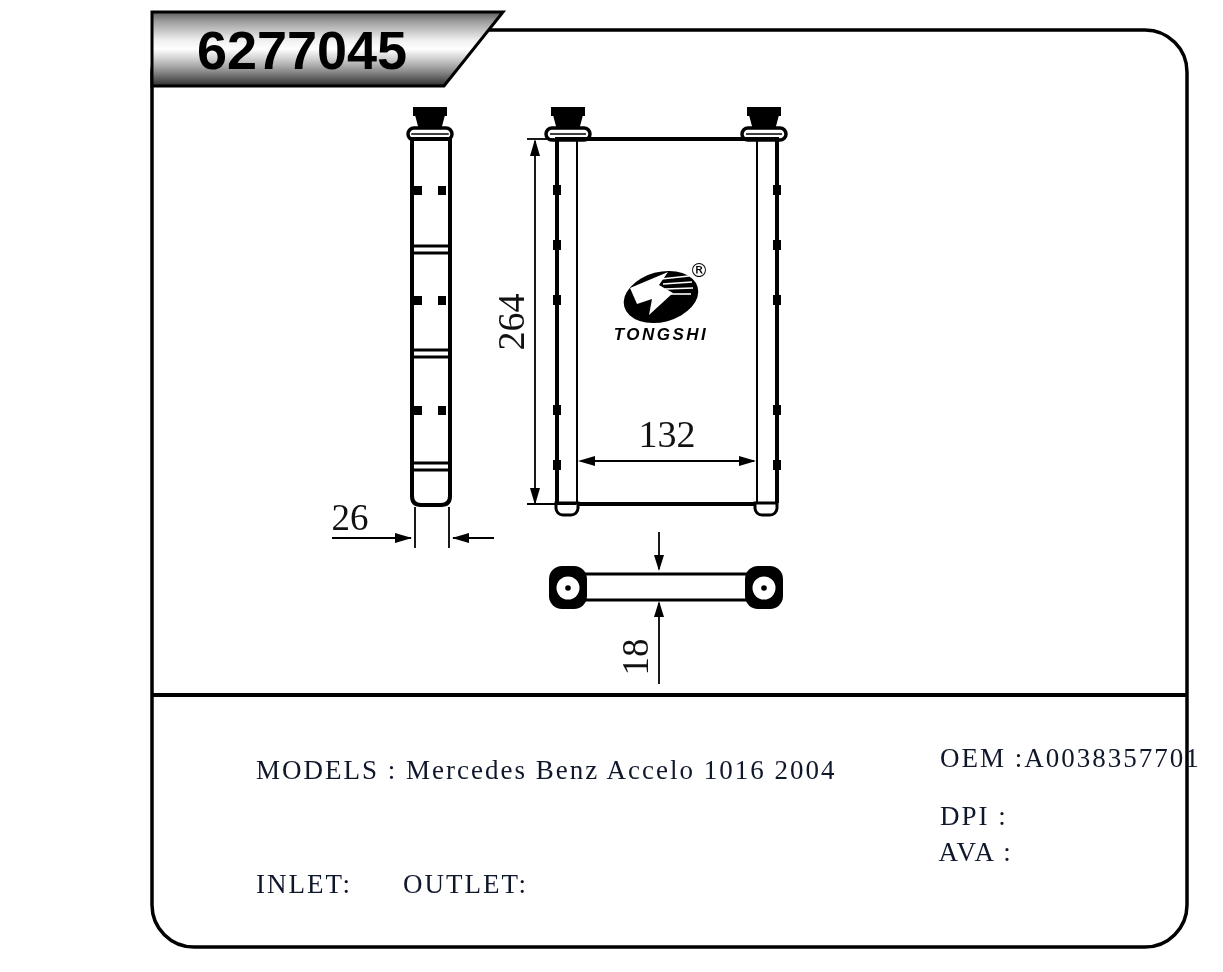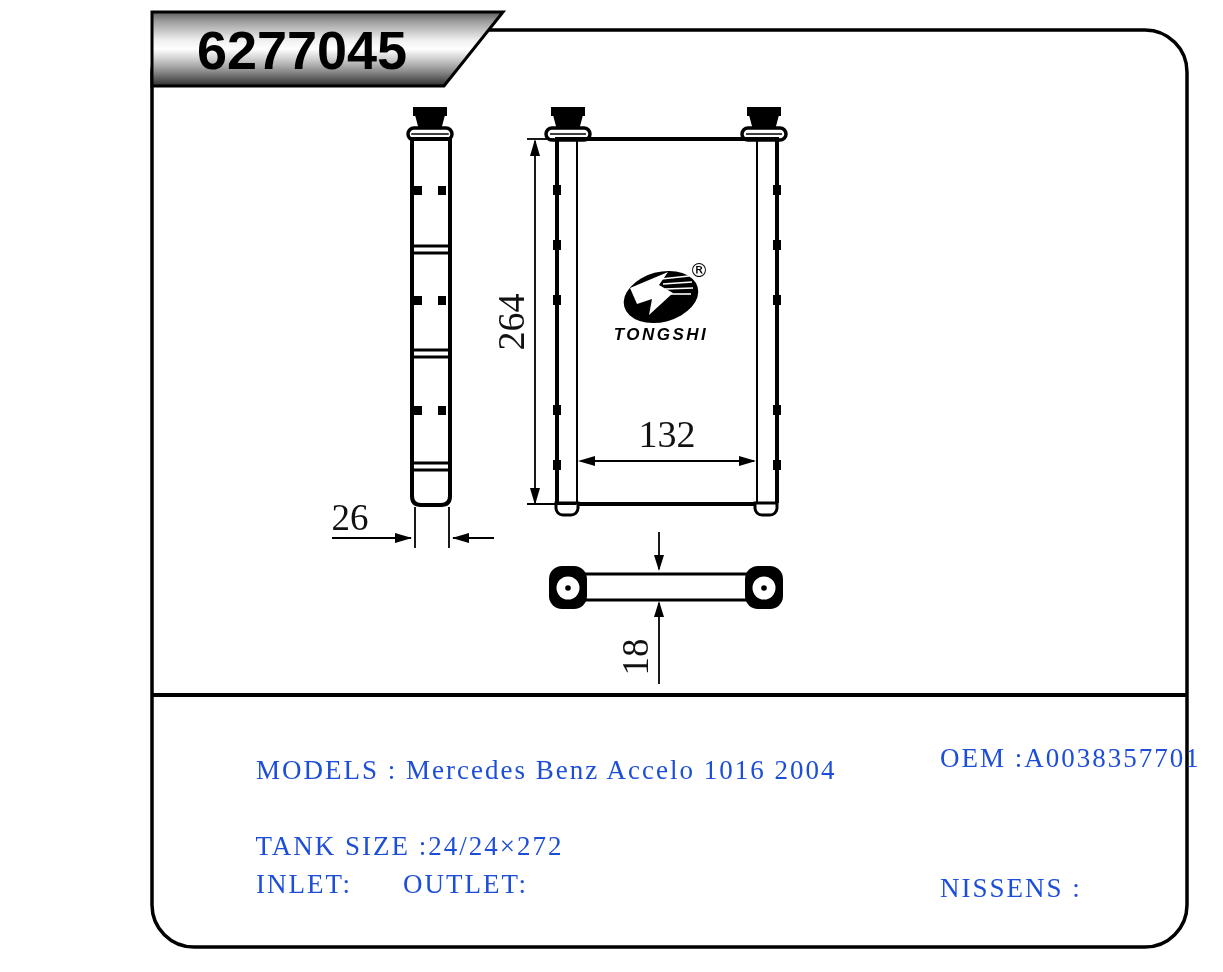--- a/index.html
+++ b/index.html
@@ -4,21 +4,21 @@
 <style>
   html,body{margin:0;padding:0;background:#fff;}
   .page{position:relative;width:1223px;height:972px;background:#fff;overflow:hidden;
         font-family:"Liberation Serif","DejaVu Serif",serif;}
   svg{position:absolute;left:0;top:0;}
   .dim-text{font-family:"Liberation Serif","DejaVu Serif",serif;fill:#111;}
   .badge-num{font-family:"Liberation Sans","DejaVu Sans",sans-serif;font-weight:bold;fill:#000;}
   .logo-word{font-family:"Liberation Sans","DejaVu Sans",sans-serif;font-weight:bold;font-style:italic;
              letter-spacing:2.5px;fill:#000;}
   .reg-mark{font-family:"DejaVu Sans","Liberation Sans",sans-serif;fill:#000;}
-  .spec-row{position:absolute;font-size:27px;letter-spacing:2px;color:#1d4ed8;white-space:pre;}
+  .spec-row{position:absolute;font-size:27px;letter-spacing:2px;color:#0f172a;white-space:pre;}
   .spec-left{left:221px;}
   .spec-right{left:905px;}
 </style>
 </head>
 <body>
 
 <div class="page">
 
   <svg width="1223" height="972" viewBox="0 0 1223 972">
     <defs>
@@ -156,30 +156,30 @@
       <polygon points="659,571 654,555 664,555" stroke="none"></polygon>
       <line x1="659" y1="603" x2="659" y2="684"></line>
       <polygon points="659,601 654,617 664,617" stroke="none"></polygon>
       <text class="dim-text" font-size="37" text-anchor="middle" stroke="none" transform="translate(648,657) rotate(-90)">18</text>
     </g>
   </svg>
 
   <div class="spec-row spec-left" style="top:724px;">
     <span>MODELS : </span><span>Mercedes Benz Accelo 1016 2004</span>
   </div>
-  <div class="spec-row spec-left" style="top:800px;">
-    <span>TANK SIZE :</span><span>24/24×272</span>
-  </div>
   <div class="spec-row" style="left:368px;top:838px;">
     <span>OUTLET:</span>
   </div>
   <div class="spec-row spec-left" style="top:838px;">
     <span>INLET:</span>
   </div>
 
   <div class="spec-row spec-right" style="top:712px;">
     <span>OEM :</span><span>A0038357701</span>
   </div>
-  <div class="spec-row spec-right" style="top:842px;">
-    <span>NISSENS :</span><span></span>
+  <div class="spec-row spec-right" style="top:770px;">
+    <span>DPI :</span><span></span>
+  </div>
+  <div class="spec-row spec-right" style="top:806px;">
+    <span>AVA :</span><span></span>
   </div>
 
 </div>
 
 </body></html>

